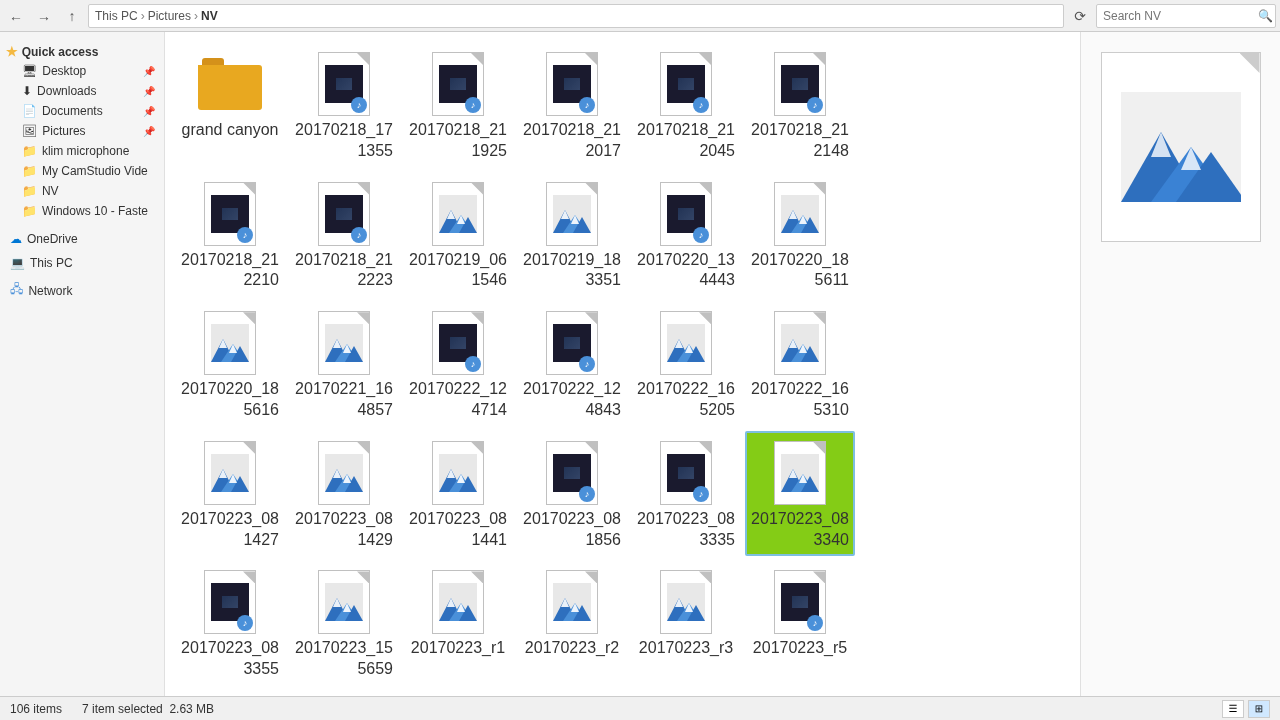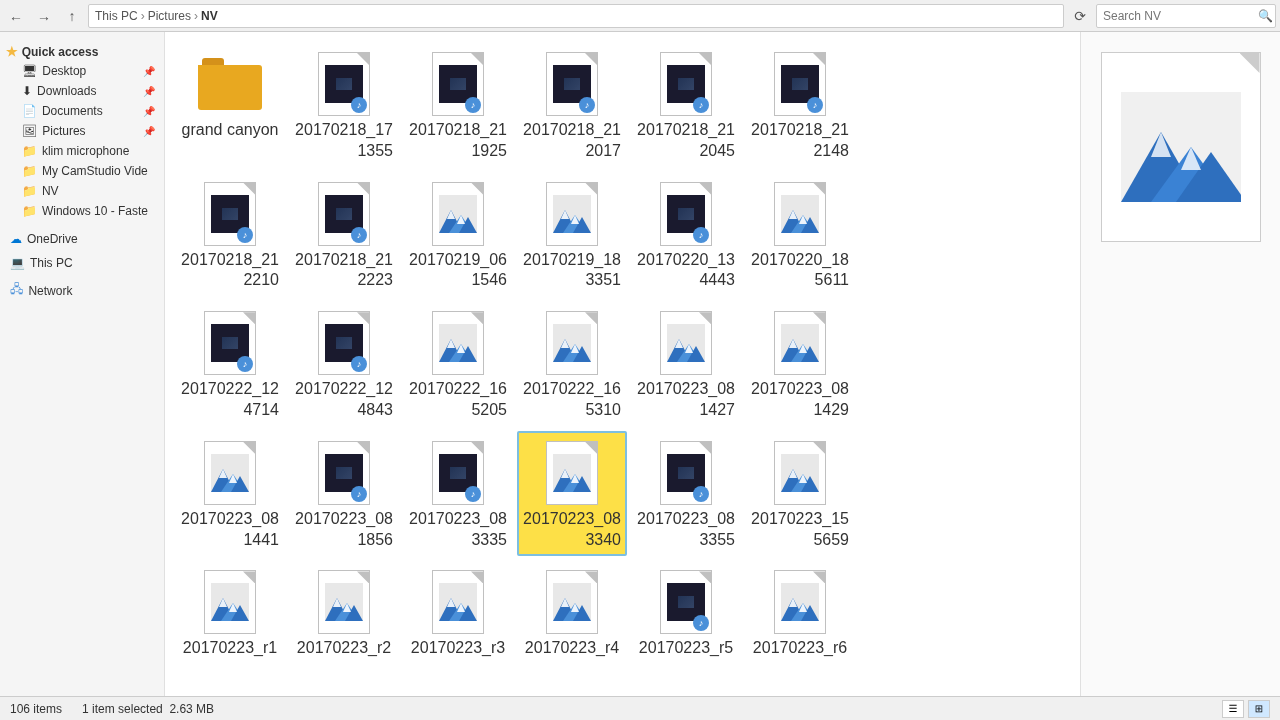--- a/index.html
+++ b/index.html
@@ -119,21 +119,21 @@
     .file-item {
       width: 110px;
       display: flex;
       flex-direction: column;
       align-items: center;
       padding: 4px;
       cursor: pointer;
       border-radius: 2px;
       border: 2px solid transparent;
     }
-    .file-item.selected { background: #fde047; border-color: #7dbfe0; }
+    .file-item.selected { background: #84cc16; border-color: #7dbfe0; }
     .file-icon-container {
       width: 72px; height: 72px;
       display: flex; align-items: center; justify-content: center;
       position: relative;
     }
     .file-label {
       font-size: 16px;
       text-align: right;
       color: #333;
       word-break: break-all;
@@ -456,20 +456,52 @@
     <polygon points="22,20 18,29 26,29" fill="white" opacity="0.9"></polygon>
   </svg>
     </div>
     </div>
     <div class="file-label">20170220_185611</div>
   </div>
             <div class="file-item">
     <div class="file-icon-container">
       <div style="width:52px;height:64px;background:#fff;border:1px solid #c0c0c0;position:relative;display:flex;align-items:center;justify-content:center;flex-shrink:0;">
       <div style="position:absolute;top:0;right:0;width:12px;height:12px;background:#c0c0c0;clip-path:polygon(0 0,100% 100%,100% 0);"></div>
+      <svg width="38" height="38" viewBox="0 0 38 38">
+    <rect width="38" height="38" fill="#e8e8e8"></rect>
+    <polygon points="0,38 12,15 24,38" fill="#2e6fbe"></polygon>
+    <polygon points="10,38 22,20 34,38" fill="#4a90d9"></polygon>
+    <polygon points="20,38 29,22 38,38" fill="#2e6fbe"></polygon>
+    <polygon points="12,15 8,24 16,24" fill="white" opacity="0.9"></polygon>
+    <polygon points="22,20 18,29 26,29" fill="white" opacity="0.9"></polygon>
+  </svg>
+    </div>
+    </div>
+    <div class="file-label">20170220_185616</div>
+  </div>
+            <div class="file-item">
+    <div class="file-icon-container">
+      <div style="width:52px;height:64px;background:#fff;border:1px solid #c0c0c0;position:relative;display:flex;align-items:center;justify-content:center;flex-shrink:0;">
+      <div style="position:absolute;top:0;right:0;width:12px;height:12px;background:#c0c0c0;clip-path:polygon(0 0,100% 100%,100% 0);"></div>
+      <svg width="38" height="38" viewBox="0 0 38 38">
+    <rect width="38" height="38" fill="#e8e8e8"></rect>
+    <polygon points="0,38 12,15 24,38" fill="#2e6fbe"></polygon>
+    <polygon points="10,38 22,20 34,38" fill="#4a90d9"></polygon>
+    <polygon points="20,38 29,22 38,38" fill="#2e6fbe"></polygon>
+    <polygon points="12,15 8,24 16,24" fill="white" opacity="0.9"></polygon>
+    <polygon points="22,20 18,29 26,29" fill="white" opacity="0.9"></polygon>
+  </svg>
+    </div>
+    </div>
+    <div class="file-label">20170221_164857</div>
+  </div>
+            <div class="file-item">
+    <div class="file-icon-container">
+      <div style="width:52px;height:64px;background:#fff;border:1px solid #c0c0c0;position:relative;display:flex;align-items:center;justify-content:center;flex-shrink:0;">
+      <div style="position:absolute;top:0;right:0;width:12px;height:12px;background:#c0c0c0;clip-path:polygon(0 0,100% 100%,100% 0);"></div>
       <div style="width:38px;height:38px;background:#1a1a2e;display:flex;align-items:center;justify-content:center;position:relative;">
     <div style="width:16px;height:12px;background:#2a3a5c;position:relative;overflow:hidden;">
       <div style="position:absolute;top:0;left:0;right:0;bottom:0;background:linear-gradient(135deg,#223355,#334466)"></div>
     </div>
   </div>
       <div style="position:absolute;bottom:2px;right:2px;width:16px;height:16px;background:#4a90d9;border-radius:50%;display:flex;align-items:center;justify-content:center;font-size:9px;color:white;">♪</div>
     </div>
     </div>
     <div class="file-label">20170222_124714</div>
   </div>
@@ -681,36 +713,20 @@
     <rect width="38" height="38" fill="#e8e8e8"></rect>
     <polygon points="0,38 12,15 24,38" fill="#2e6fbe"></polygon>
     <polygon points="10,38 22,20 34,38" fill="#4a90d9"></polygon>
     <polygon points="20,38 29,22 38,38" fill="#2e6fbe"></polygon>
     <polygon points="12,15 8,24 16,24" fill="white" opacity="0.9"></polygon>
     <polygon points="22,20 18,29 26,29" fill="white" opacity="0.9"></polygon>
   </svg>
     </div>
     </div>
     <div class="file-label">20170223_r3</div>
-  </div>
-            <div class="file-item">
-    <div class="file-icon-container">
-      <div style="width:52px;height:64px;background:#fff;border:1px solid #c0c0c0;position:relative;display:flex;align-items:center;justify-content:center;flex-shrink:0;">
-      <div style="position:absolute;top:0;right:0;width:12px;height:12px;background:#c0c0c0;clip-path:polygon(0 0,100% 100%,100% 0);"></div>
-      <svg width="38" height="38" viewBox="0 0 38 38">
-    <rect width="38" height="38" fill="#e8e8e8"></rect>
-    <polygon points="0,38 12,15 24,38" fill="#2e6fbe"></polygon>
-    <polygon points="10,38 22,20 34,38" fill="#4a90d9"></polygon>
-    <polygon points="20,38 29,22 38,38" fill="#2e6fbe"></polygon>
-    <polygon points="12,15 8,24 16,24" fill="white" opacity="0.9"></polygon>
-    <polygon points="22,20 18,29 26,29" fill="white" opacity="0.9"></polygon>
-  </svg>
-    </div>
-    </div>
-    <div class="file-label">20170223_r4</div>
   </div>
             <div class="file-item">
     <div class="file-icon-container">
       <div style="width:52px;height:64px;background:#fff;border:1px solid #c0c0c0;position:relative;display:flex;align-items:center;justify-content:center;flex-shrink:0;">
       <div style="position:absolute;top:0;right:0;width:12px;height:12px;background:#c0c0c0;clip-path:polygon(0 0,100% 100%,100% 0);"></div>
       <div style="width:38px;height:38px;background:#1a1a2e;display:flex;align-items:center;justify-content:center;position:relative;">
     <div style="width:16px;height:12px;background:#2a3a5c;position:relative;overflow:hidden;">
       <div style="position:absolute;top:0;left:0;right:0;bottom:0;background:linear-gradient(135deg,#223355,#334466)"></div>
     </div>
   </div>
@@ -754,20 +770,20 @@
           <polygon points="70,55 60,78 80,78" fill="white" opacity="0.8"></polygon>
         </svg>
       </div>
     </div>
 
   </div>
 
   <div class="status-bar">
     <span>106 items</span>
     <span>
-      <span>1 item selected</span>&nbsp;&nbsp;<span>2.63 MB</span>
+      <span>7 item selected</span>&nbsp;&nbsp;<span>2.63 MB</span>
     </span>
     <div class="status-right">
       <button class="view-btn">☰</button>
       <button class="view-btn active">⊞</button>
     </div>
   </div>
 </div>
 
 </body></html>

